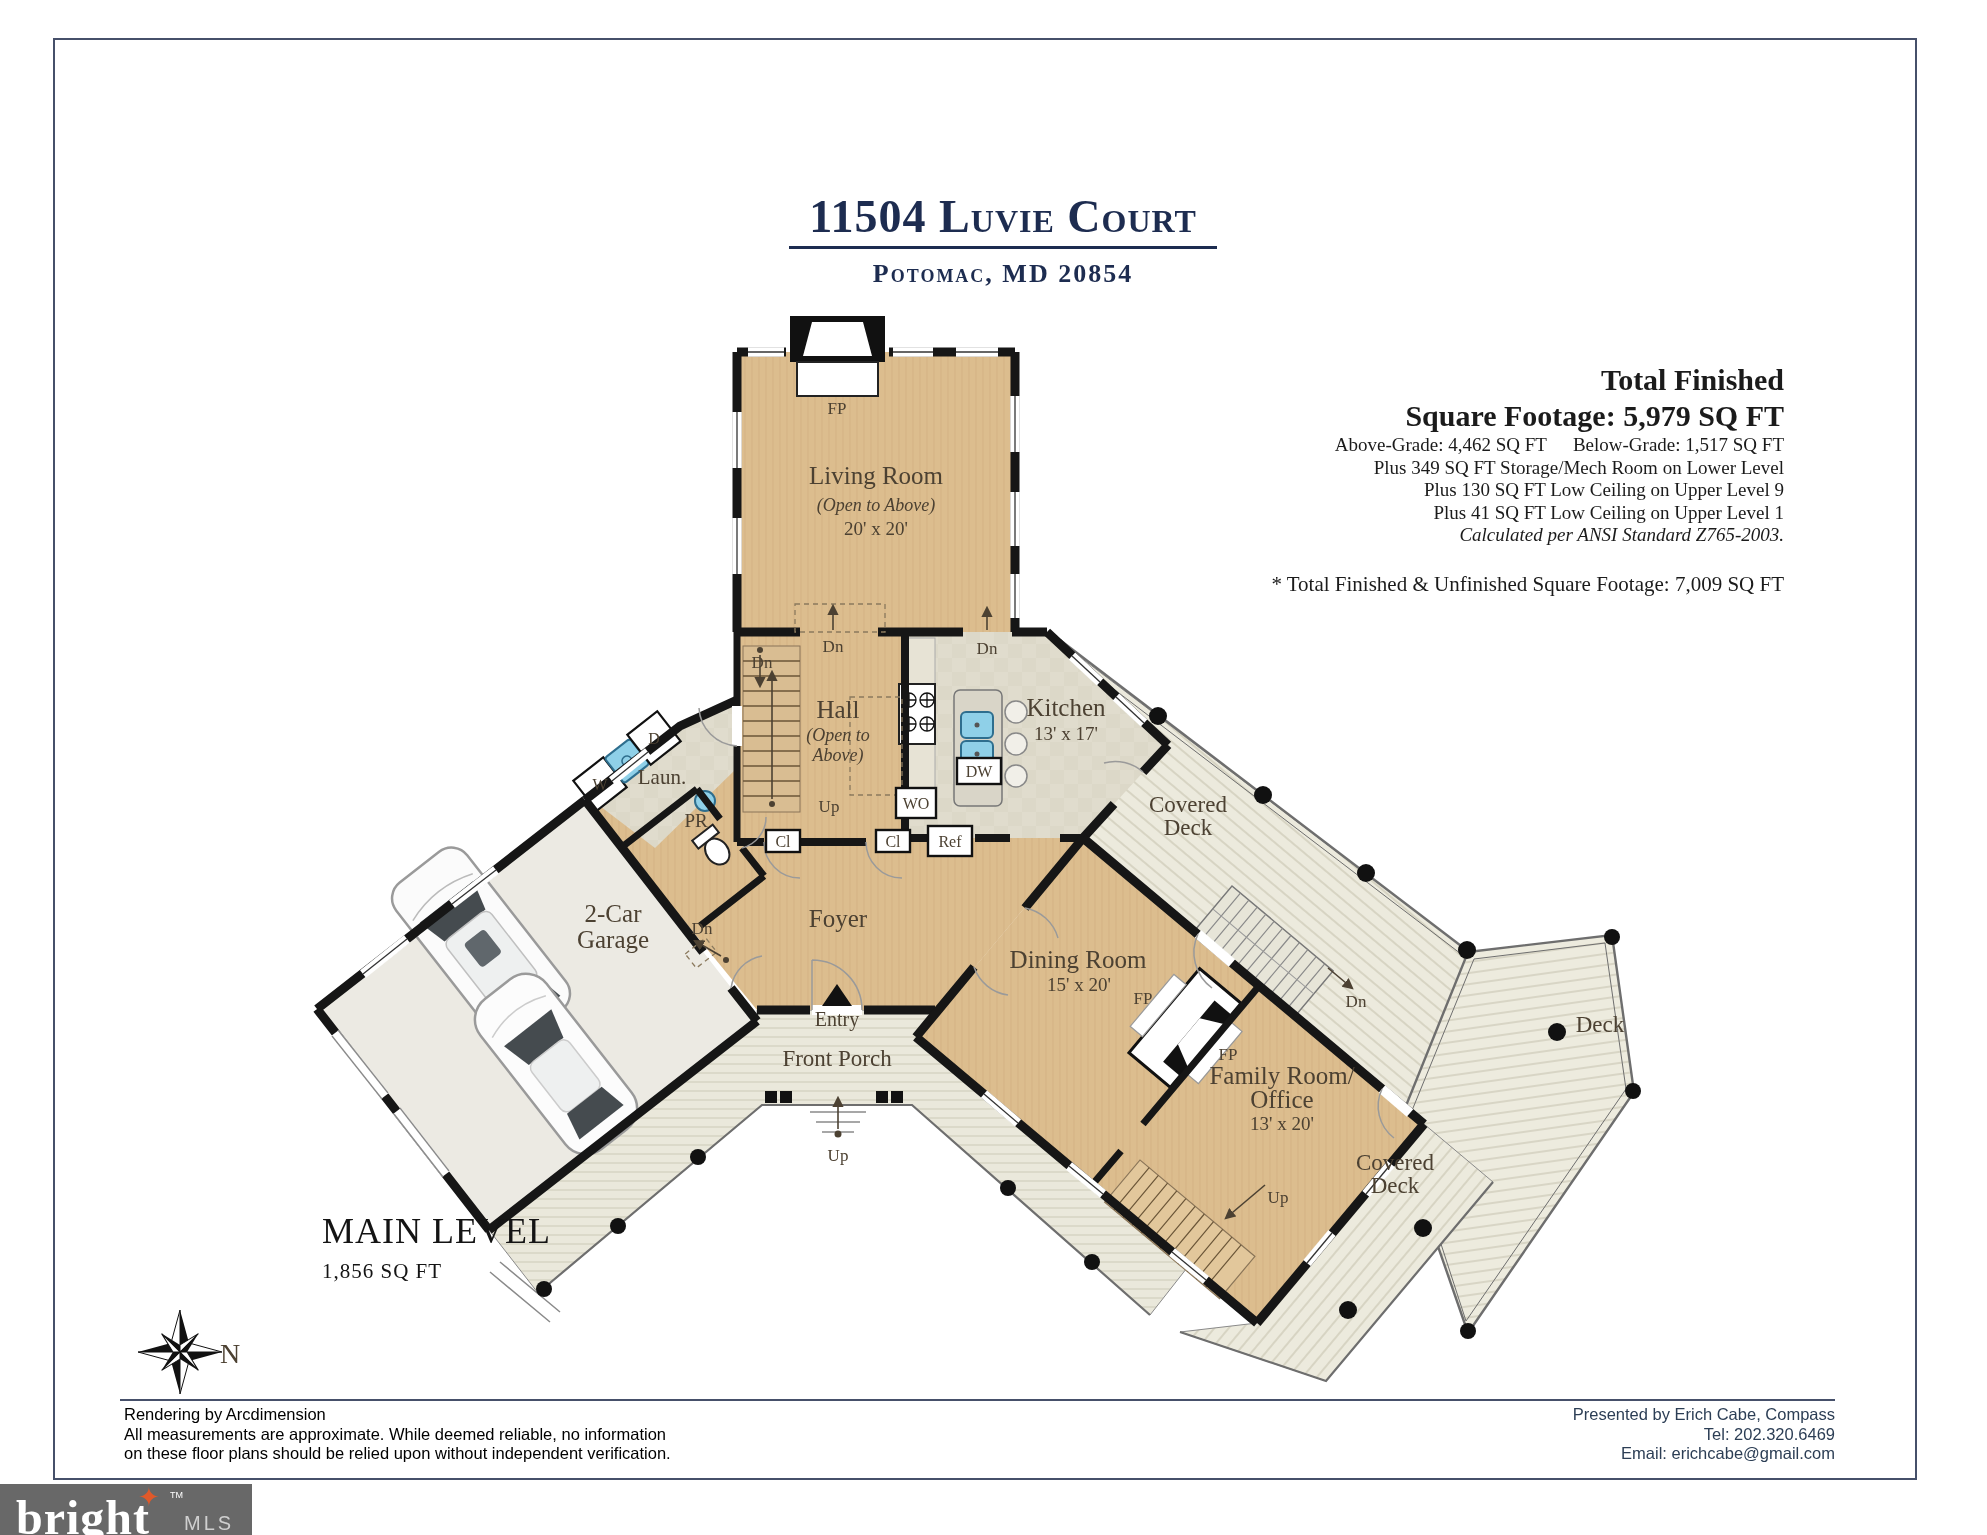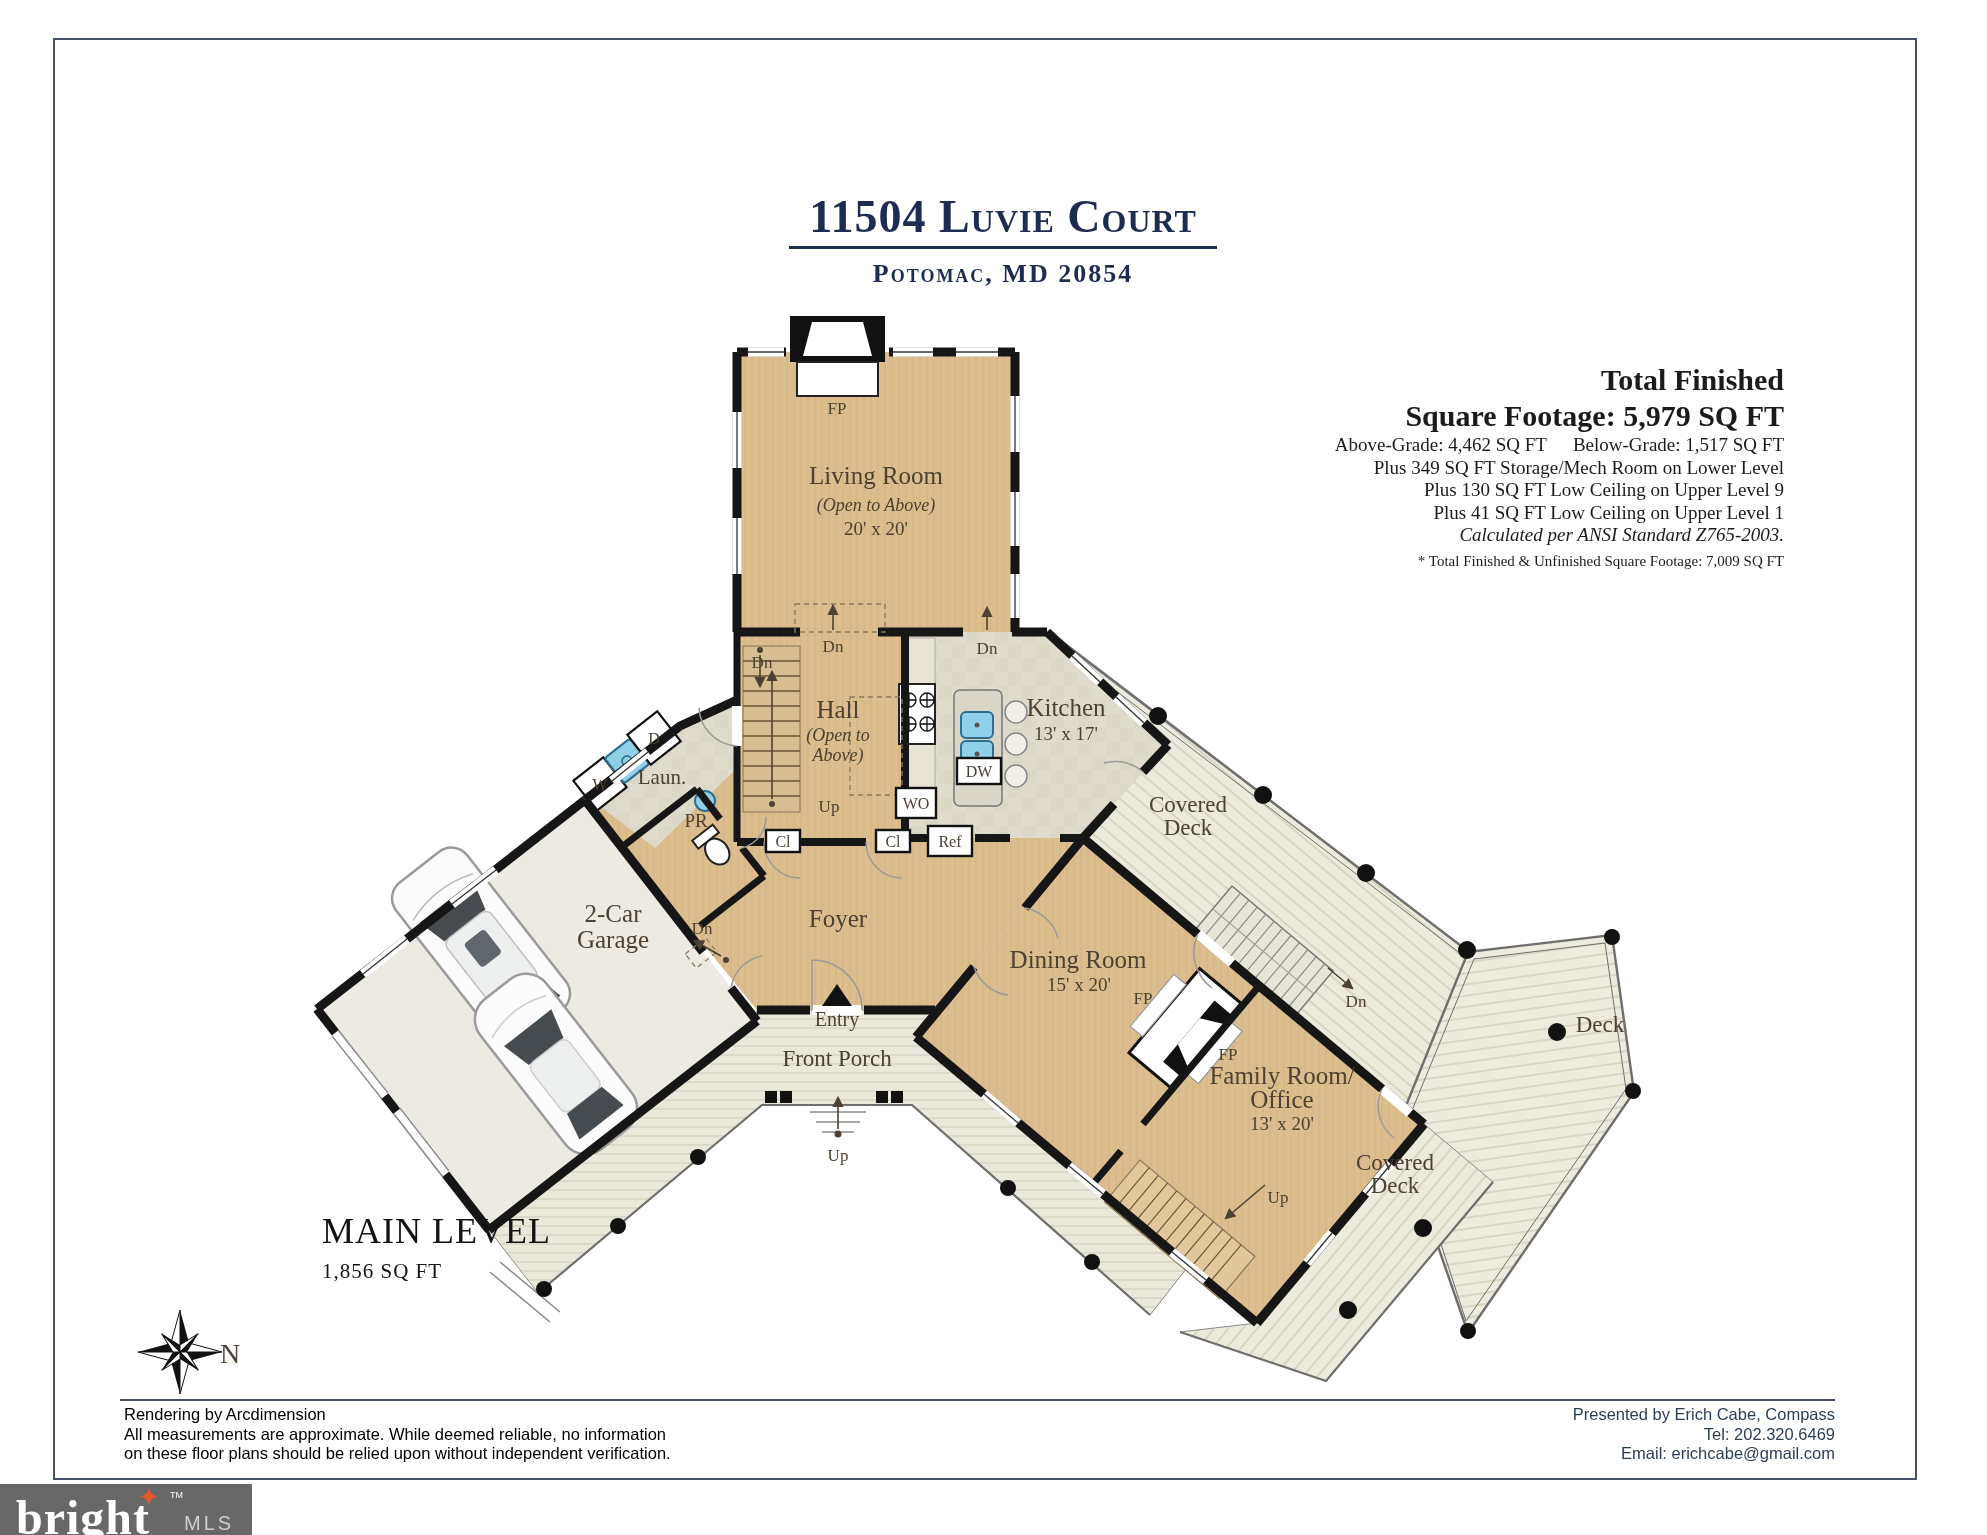--- a/index.html
+++ b/index.html
@@ -13,21 +13,21 @@
       font-size:46px;letter-spacing:1px;color:#1d2c50;padding:0 20px 6px 20px;
       border-bottom:3px solid #1d2c50;line-height:1;}
   #title-block .subtitle{margin-top:10px;font-variant:small-caps;font-weight:700;
       font-size:26px;letter-spacing:2px;color:#1d2c50;}
   
   #summary{position:absolute;left:1094px;top:362px;width:690px;text-align:right;color:#1b1b1b;}
   #summary .s-big{font-size:30px;font-weight:600;line-height:36px;}
   #summary .s-small{font-size:19px;line-height:22.5px;}
   #summary .s-small .gap{display:inline-block;width:26px;}
   #summary .s-italic{font-style:italic;}
-  #summary .s-note{margin-top:6px;font-size:15px;}
+  #summary .s-note{margin-top:25px;font-size:21px;}
   
   #level{position:absolute;left:322px;top:1210px;color:#141414;}
   #level .lv-name{font-size:36px;letter-spacing:1px;}
   #level .lv-area{font-size:21px;letter-spacing:1px;margin-top:7px;}
   
   .footer-sep{position:absolute;left:120px;top:1399px;width:1715px;border-top:2px solid #46506a;}
   #footer-left{position:absolute;left:124px;top:1405px;font-family:"Liberation Sans",sans-serif;
       font-size:16.5px;line-height:19.5px;color:#000000;}
   #footer-right{position:absolute;left:1200px;top:1405px;width:635px;text-align:right;
       font-family:"Liberation Sans",sans-serif;font-size:16.5px;line-height:19.5px;color:#2c3e55;}

